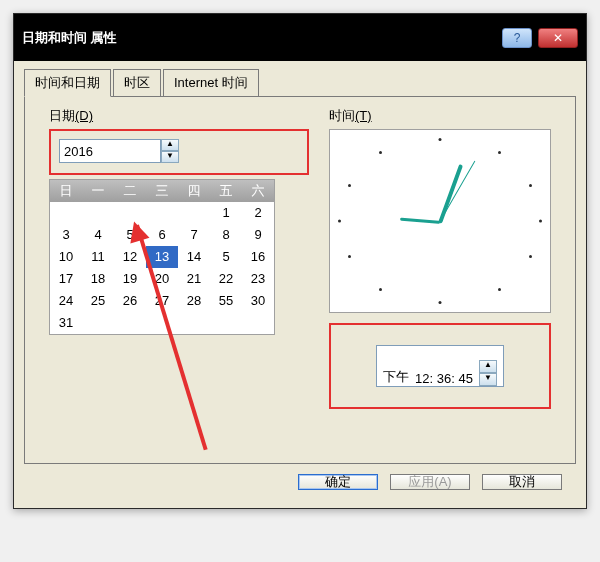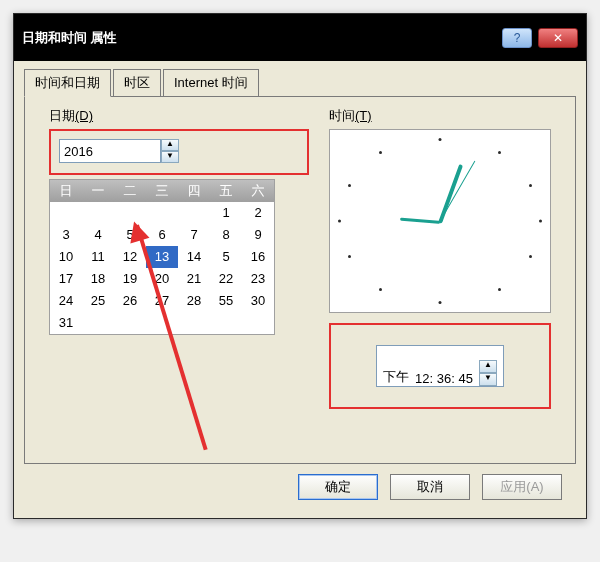--- a/index.html
+++ b/index.html
@@ -49,21 +49,21 @@
 .t7{left:20%;bottom:8%;}.t8{left:5%;bottom:28%;}.t10{left:5%;top:28%;}.t11{left:20%;top:8%;}
 .hand { position:absolute; left:50%; top:50%; transform-origin: left center; background:#1aa090; height:3px; border-radius:2px; }
 .hand.h { width:40px; transform: rotate(-175deg); }
 .hand.m { width:62px; transform: rotate(-70deg); background:#1aa090; height:4px; }
 .hand.s { width:70px; transform: rotate(-60deg); background:#1aa090; height:1px; }
 .timebox { margin-top: 10px; border:2px solid #e43030; padding: 18px 12px; height: 86px; display:flex; align-items:center; justify-content:center; }
 .timefield { display:flex; align-items:flex-end; border:1px solid #7f9db9; background:#fff; height:42px; padding:0 6px; gap:6px; }
 .timefield .spinbtns div { height:13px; }
 .tzline { margin-top: 18px; }
 .buttons { display:flex; gap:12px; justify-content:flex-end; padding: 10px 14px 4px; }
-.btn { min-width: 80px; height: 26px; border:1px solid #7a7a7a; background: linear-gradient(#fefefe,#e6e6da); display:flex; align-items:center; justify-content:center; padding:0 12px; }
+.btn { min-width: 80px; height: 16px; border:1px solid #7a7a7a; background: linear-gradient(#fefefe,#e6e6da); display:flex; align-items:center; justify-content:center; padding:0 12px; }
 .btn.default { border:1px solid #2a6dcf; box-shadow: inset 0 0 0 1px #a8c6f0; }
 .btn.disabled { color:#9a9a9a; }
 .arrow-annotation { position:absolute; pointer-events:none; left: 110px; top: 128px; }
 .arrow-line { width:4px; height:235px; background:#e43030; transform: rotate(-17deg); transform-origin: top center; }
 .arrow-head { position:absolute; top:-4px; left:-8px; width:0; height:0; border-left:10px solid transparent; border-right:10px solid transparent; border-bottom:20px solid #e43030; transform: rotate(-17deg); }
 </style>
 </head>
 <body>
 
 <div class="win">
@@ -197,17 +197,17 @@
 
 
       <div class="arrow-annotation">
         <div class="arrow-head"></div>
         <div class="arrow-line"></div>
       </div>
     </div>
 
     <div class="buttons">
       <div class="btn default">确定</div>
+      <div class="btn disabled">应用(A)</div>
       <div class="btn">取消</div>
-      <div class="btn disabled">应用(A)</div>
     </div>
   </div>
 </div>
 
 </body></html>

